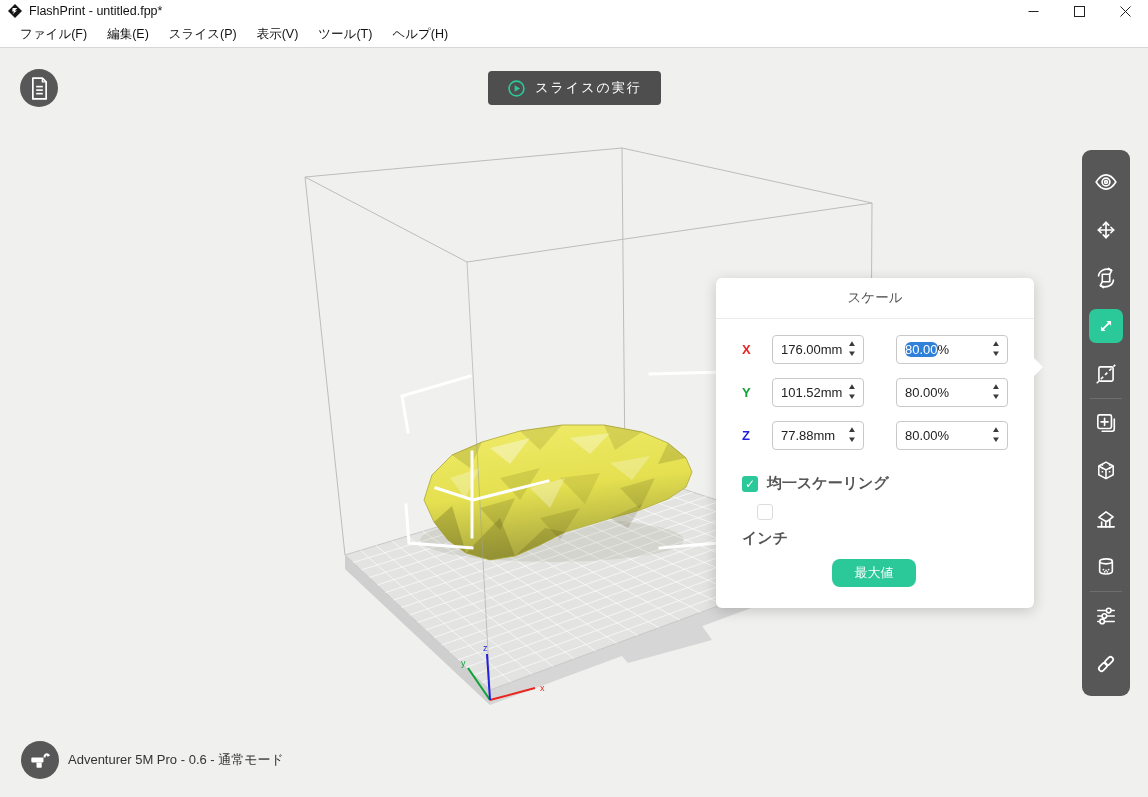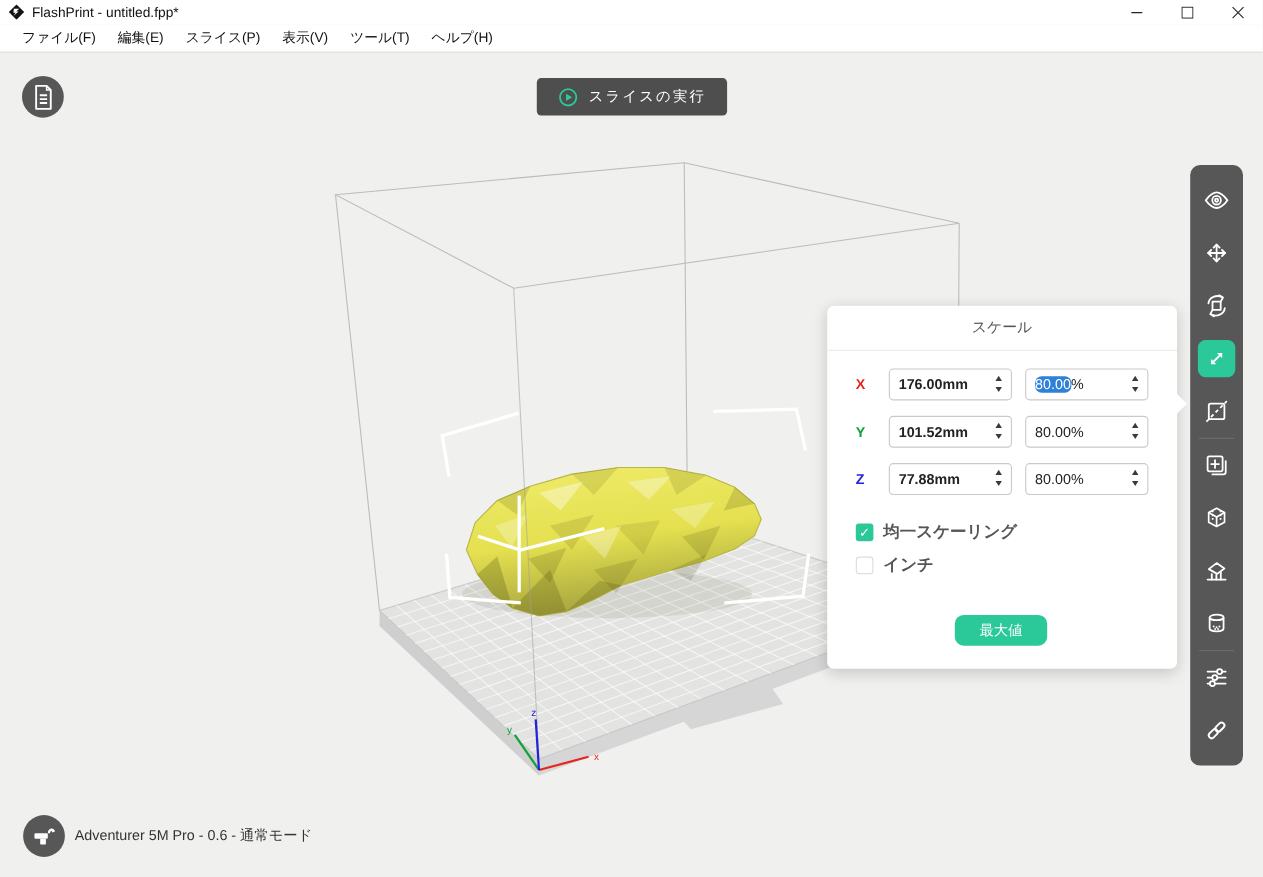--- a/index.html
+++ b/index.html
@@ -31,31 +31,31 @@
   
   .sidebar { position:absolute; left:1082px; top:102px; width:48px; height:546px; background:#575757;
     border-radius:9px; display:flex; flex-direction:column; align-items:center; padding:8px 0; }
   .tool { width:48px; height:48px; display:flex; align-items:center; justify-content:center; cursor:pointer; }
   .tool.active { height:48px; }
   .tool.active .greenbox { width:34px; height:34px; background:#2bc89a; border-radius:7px;
     display:flex; align-items:center; justify-content:center; }
   .tool-divider { width:32px; height:1px; background:#6e6e6e; margin:0; }
 
   
-  .dialog { position:absolute; left:752px; top:230px; width:318px; height:330px; background:#ffffff;
+  .dialog { position:absolute; left:716px; top:230px; width:318px; height:330px; background:#ffffff;
     border-radius:6px; box-shadow:0 3px 14px rgba(0,0,0,0.18); }
   .dialog .arrow { position:absolute; right:-9px; top:80px; width:0; height:0;
     border-top:9px solid transparent; border-bottom:9px solid transparent; border-left:9px solid #ffffff; }
   .dlg-title { position:absolute; top:11px; left:0; width:100%; text-align:center; font-size:13.5px; color:#555; }
   .dlg-divider { position:absolute; top:40px; left:0; width:100%; height:1px; background:#ebebeb; }
   .axis-row { position:absolute; left:0; width:100%; height:29px; }
   .axis-label { position:absolute; left:26px; top:7px; font-size:13px; font-weight:bold; width:14px; }
   .field { position:absolute; top:0; height:29px; background:#fff; border:1px solid #c9c9c9; border-radius:4px;
     font-size:13px; color:#222; display:flex; align-items:center; padding-left:8px; }
-  .field.mm { left:56px; width:112px;font-weight:bold; }
+  .field.mm { left:56px; width:92px; }
   .field.pct { left:180px; width:112px; }
   .spinner { position:absolute; right:7px; top:3px; display:flex; flex-direction:column; align-items:center; line-height:10px; }
   .spinner span { font-size:8px; color:#3a3a3a; transform:scaleX(1.25); }
   .sel { background:#2f80d8; color:#fff;border-radius:6px; }
   .check-row { position:absolute; left:26px; display:flex; align-items:center; gap:9px; }
   .checkbox { width:16px; height:16px; border-radius:3px; }
   .checkbox.checked { background:#2bc89a; color:#fff; font-size:12px; display:flex; align-items:center; justify-content:center; }
   .checkbox.unchecked { background:#fff; border:1px solid #ddd; }
   .check-label { font-size:15px; color:#555;font-weight:bold; }
   .max-btn { position:absolute; left:116px; top:281px; width:84px; height:28px; background:#2bc89a; border:none;
@@ -292,21 +292,21 @@
             <span>▲</span>
             <span>▼</span>
           </div>
       </div>
     </div>
 
     <div class="check-row" style="top:196px;">
       <div class="checkbox checked">✓</div>
       <span class="check-label">均一スケーリング</span>
     </div>
-    <div class="check-row" style="top:226px;">
+    <div class="check-row" style="top:226px;flex-direction:column;">
       <div class="checkbox unchecked"></div>
       <span class="check-label">インチ</span>
     </div>
 
     <button class="max-btn">最大値</button>
   </div>
 
   <div class="sidebar">
     <div class="tool">
       <svg width="24" height="24" viewBox="0 0 22 22" fill="none" stroke="#fff" stroke-width="1.5">

